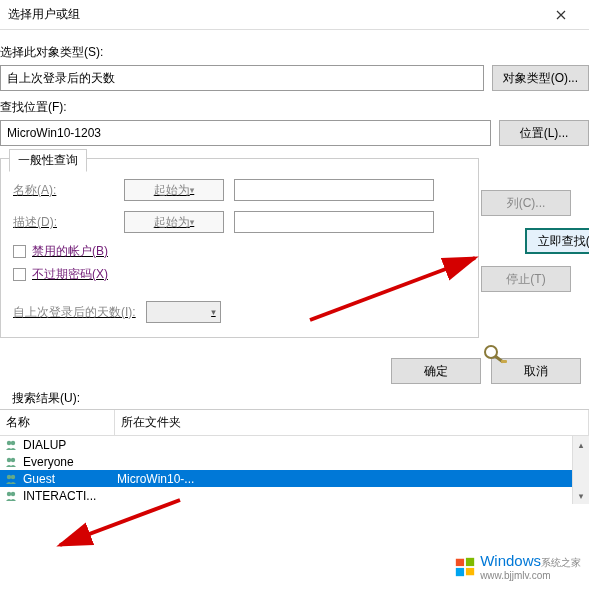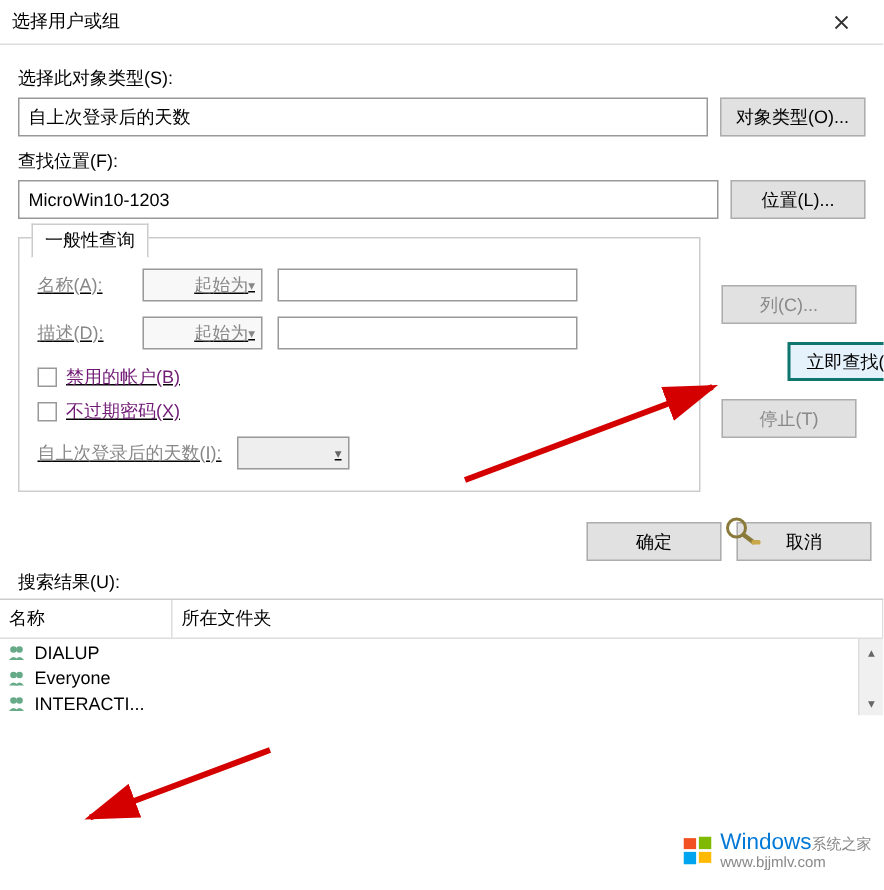--- a/index.html
+++ b/index.html
@@ -1,37 +1,37 @@
 <!DOCTYPE html>
 <html><head>
 <meta charset="utf-8">
 <style>
 * { box-sizing: border-box; margin: 0; padding: 0; }
 body { font-family: "Microsoft YaHei", "Segoe UI", sans-serif; font-size: 12px; background: #fff; width: 589px; height: 593px; overflow: hidden; position: relative; }
 .titlebar { height: 30px; display: flex; align-items: center; padding: 0 8px; border-bottom: 1px solid #ddd; }
 .titlebar-title { flex: 1; font-size: 12px; }
 .titlebar-close { width: 40px; height: 30px; display: flex; align-items: center; justify-content: center; cursor: pointer; font-size: 14px; }
-.content { padding: 8px 12px; }
+.content { padding: 8px 0; }
 .field-label { margin: 6px 0 4px; font-size: 12px; }
 .row { display: flex; gap: 8px; align-items: center; margin-bottom: 8px; }
 .textbox { flex: 1; height: 26px; border: 1px solid #999; padding: 2px 6px; background: #fff; display: flex; align-items: center; font-size: 12px; }
 .btn { height: 26px; min-width: 90px; border: 1px solid #adadad; background: #e1e1e1; font-size: 12px; cursor: pointer; padding: 0 10px; }
 .btn.highlight { border: 2px solid #0f766e; background: #e5f1fb; margin-left: 44px; }
 .btn:disabled, .btn.disabled { color: #888; }
 .tab-container { border: 1px solid #ccc; margin-top: 12px; padding: 10px 12px 14px; position: relative; }
 .tab-label { position: absolute; top: -10px; left: 8px; background: #fff; padding: 2px 8px; border: 1px solid #ccc; border-bottom: 1px solid #fff; font-size: 12px; }
 .form-row { display: flex; align-items: center; gap: 10px; margin: 10px 0; }
 .form-row-label { width: 60px; color: #888; font-size: 12px; }
-.combo { border: 1px solid #999; height: 22px; width: 80px; display: flex; align-items: center; justify-content: flex-end; padding: 0 4px; font-size: 12px; color: #888; background: #f8f8f8; }
+.combo { border: 1px solid #999; height: 22px; width: 100px; display: flex; align-items: center; justify-content: center; padding: 0 4px; font-size: 12px; color: #888; background: #f8f8f8; margin-left: 41px; }
 .combo .arrow { font-size: 9px; }
 .text-input { border: 1px solid #999; height: 22px; width: 200px; background: #fff; }
 .right-col { position: absolute; right: 18px; top: 190px; display: flex; flex-direction: column; gap: 12px; width: 90px; }
 .checkbox-row { display: flex; align-items: center; gap: 6px; margin: 6px 0; color: #701a75; font-size: 12px; }
 .checkbox { width: 13px; height: 13px; border: 1px solid #999; background: #fff; }
-.days-row { display: flex; align-items: center; gap: 10px; margin-top: 8px; }
+.days-row { display: flex; align-items: center; gap: 10px; margin-top: 18px; }
 .days-label { color: #888; font-size: 12px; }
 .days-combo { border: 1px solid #999; height: 22px; width: 75px; display: flex; align-items: center; justify-content: flex-end; padding: 0 4px; background: #eee; }
 .search-icon { width: 28px; height: 22px; display: flex; align-items: center; justify-content: center; margin-top: 38px; }
 .action-row { display: flex; justify-content: flex-end; gap: 10px; align-items: center; margin-top: 12px; padding: 0 8px; }
 .results-label { margin: 6px 12px 2px; font-size: 12px; }
 .results-table { border-top: 1px solid #ccc; }
 .results-header { display: flex; background: #fff; border-bottom: 1px solid #ddd; }
 .results-header .col { padding: 4px 6px; font-size: 12px; border-right: 1px solid #ddd; }
 .col-name { width: 115px; }
 .col-folder { flex: 1; }
@@ -163,20 +163,32 @@
           <svg width="14" height="14" viewBox="0 0 14 14">
             <circle cx="5" cy="5" r="2.2" fill="#6a8"></circle>
             <circle cx="9" cy="5" r="2.2" fill="#6a8"></circle>
             <path d="M2 12 Q5 8 8 12" fill="#6a8"></path>
             <path d="M6 12 Q9 8 12 12" fill="#6a8"></path>
           </svg>
         </span>
         <span class="rname">Everyone</span>
         <span class="rfolder"></span>
       </div>
+      <div class="result-row selected">
+        <span class="icon">
+          <svg width="14" height="14" viewBox="0 0 14 14">
+            <circle cx="5" cy="5" r="2.2" fill="#6a8"></circle>
+            <circle cx="9" cy="5" r="2.2" fill="#6a8"></circle>
+            <path d="M2 12 Q5 8 8 12" fill="#6a8"></path>
+            <path d="M6 12 Q9 8 12 12" fill="#6a8"></path>
+          </svg>
+        </span>
+        <span class="rname">Guest</span>
+        <span class="rfolder">MicroWin10-...</span>
+      </div>
       <div class="result-row">
         <span class="icon">
           <svg width="14" height="14" viewBox="0 0 14 14">
             <circle cx="5" cy="5" r="2.2" fill="#6a8"></circle>
             <circle cx="9" cy="5" r="2.2" fill="#6a8"></circle>
             <path d="M2 12 Q5 8 8 12" fill="#6a8"></path>
             <path d="M6 12 Q9 8 12 12" fill="#6a8"></path>
           </svg>
         </span>
         <span class="rname">INTERACTI...</span>

